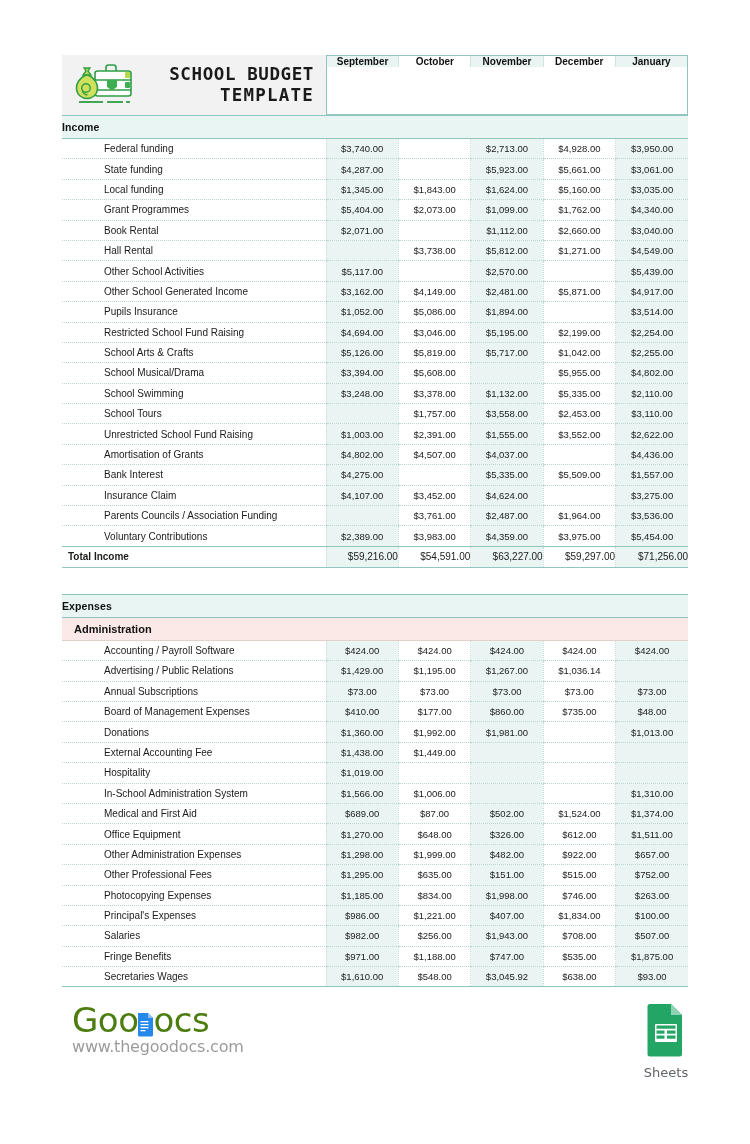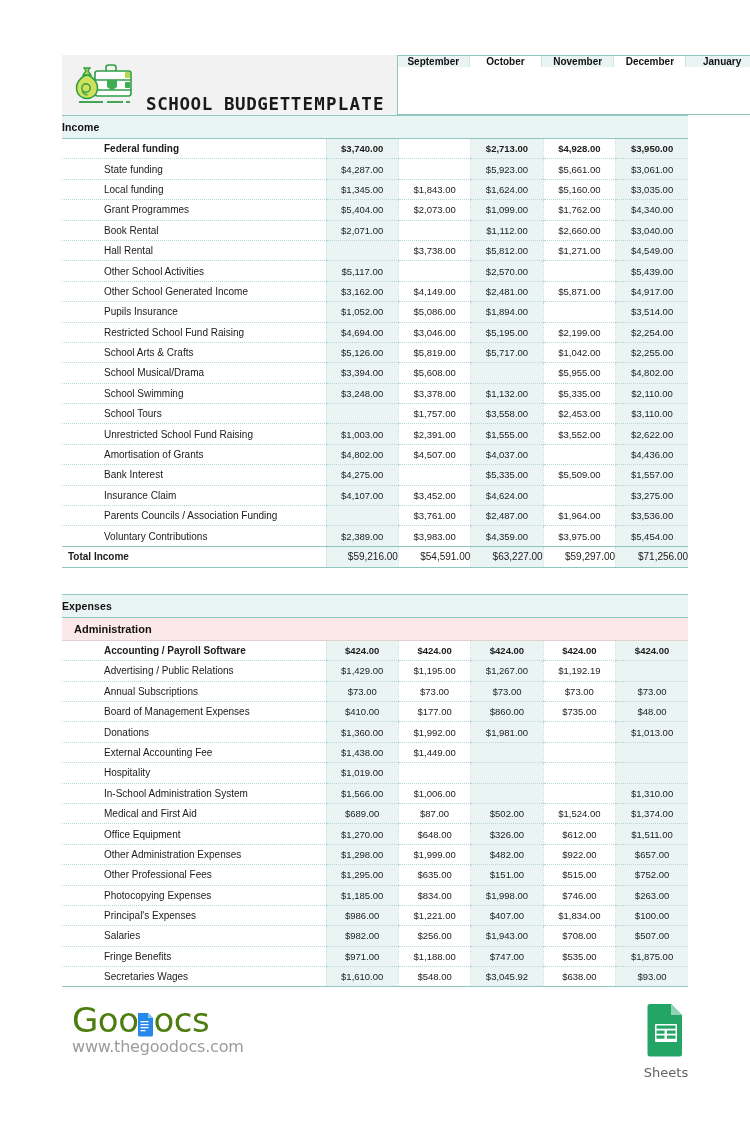--- a/index.html
+++ b/index.html
@@ -33,21 +33,21 @@
   .logo-cell {
     width: 84px;
     display: flex;
     align-items: center;
     justify-content: center;
     flex: 0 0 84px;
   }
   .title-cell {
     flex: 1 1 auto;
     display: flex;
-    flex-direction: row;
+    flex-direction: column;
     align-items: flex-end;
     justify-content: center;
     padding-right: 12px;
   }
   .title-line {
     font-family: "DejaVu Sans Mono", monospace;
     font-weight: bold;
     font-size: 17.5px;
     letter-spacing: 0.6px;
     color: #1a1a1a;
@@ -125,21 +125,21 @@
   }
   tr.item-row td.val {
     text-align: center;
     font-size: 9.5px;
     color: #1b1b1b;
     border-left: 1px dotted #c5dedb;
     background: #ffffff;
   }
   tr.item-row td.val.tint { background: #e9f4f3; }
 
-  tr.item-row.first td { border-top: 1px solid #8fc7c0; font-weight: bold; }
+  tr.item-row.first td { border-top: 1px solid #8fc7c0; }
   tr.item-row.last td  { border-bottom: 1px solid #8fc7c0; }
 
   tr.total-row td {
     height: 20px;
     padding: 0;
     border-top: 1px solid #8fc7c0;
     border-bottom: 1px solid #8fc7c0;
     background: #ffffff;
     font-weight: bold;
     font-size: 10px;
@@ -460,21 +460,21 @@
           <td class="val">$424.00</td>
           <td class="val tint">$424.00</td>
           <td class="val">$424.00</td>
           <td class="val tint">$424.00</td>
         </tr>
         <tr class="item-row">
           <td class="lbl">Advertising / Public Relations</td>
           <td class="val tint">$1,429.00</td>
           <td class="val">$1,195.00</td>
           <td class="val tint">$1,267.00</td>
-          <td class="val">$1,192.19</td>
+          <td class="val">$1,036.14</td>
           <td class="val tint"></td>
         </tr>
         <tr class="item-row">
           <td class="lbl">Annual Subscriptions</td>
           <td class="val tint">$73.00</td>
           <td class="val">$73.00</td>
           <td class="val tint">$73.00</td>
           <td class="val">$73.00</td>
           <td class="val tint">$73.00</td>
         </tr>

